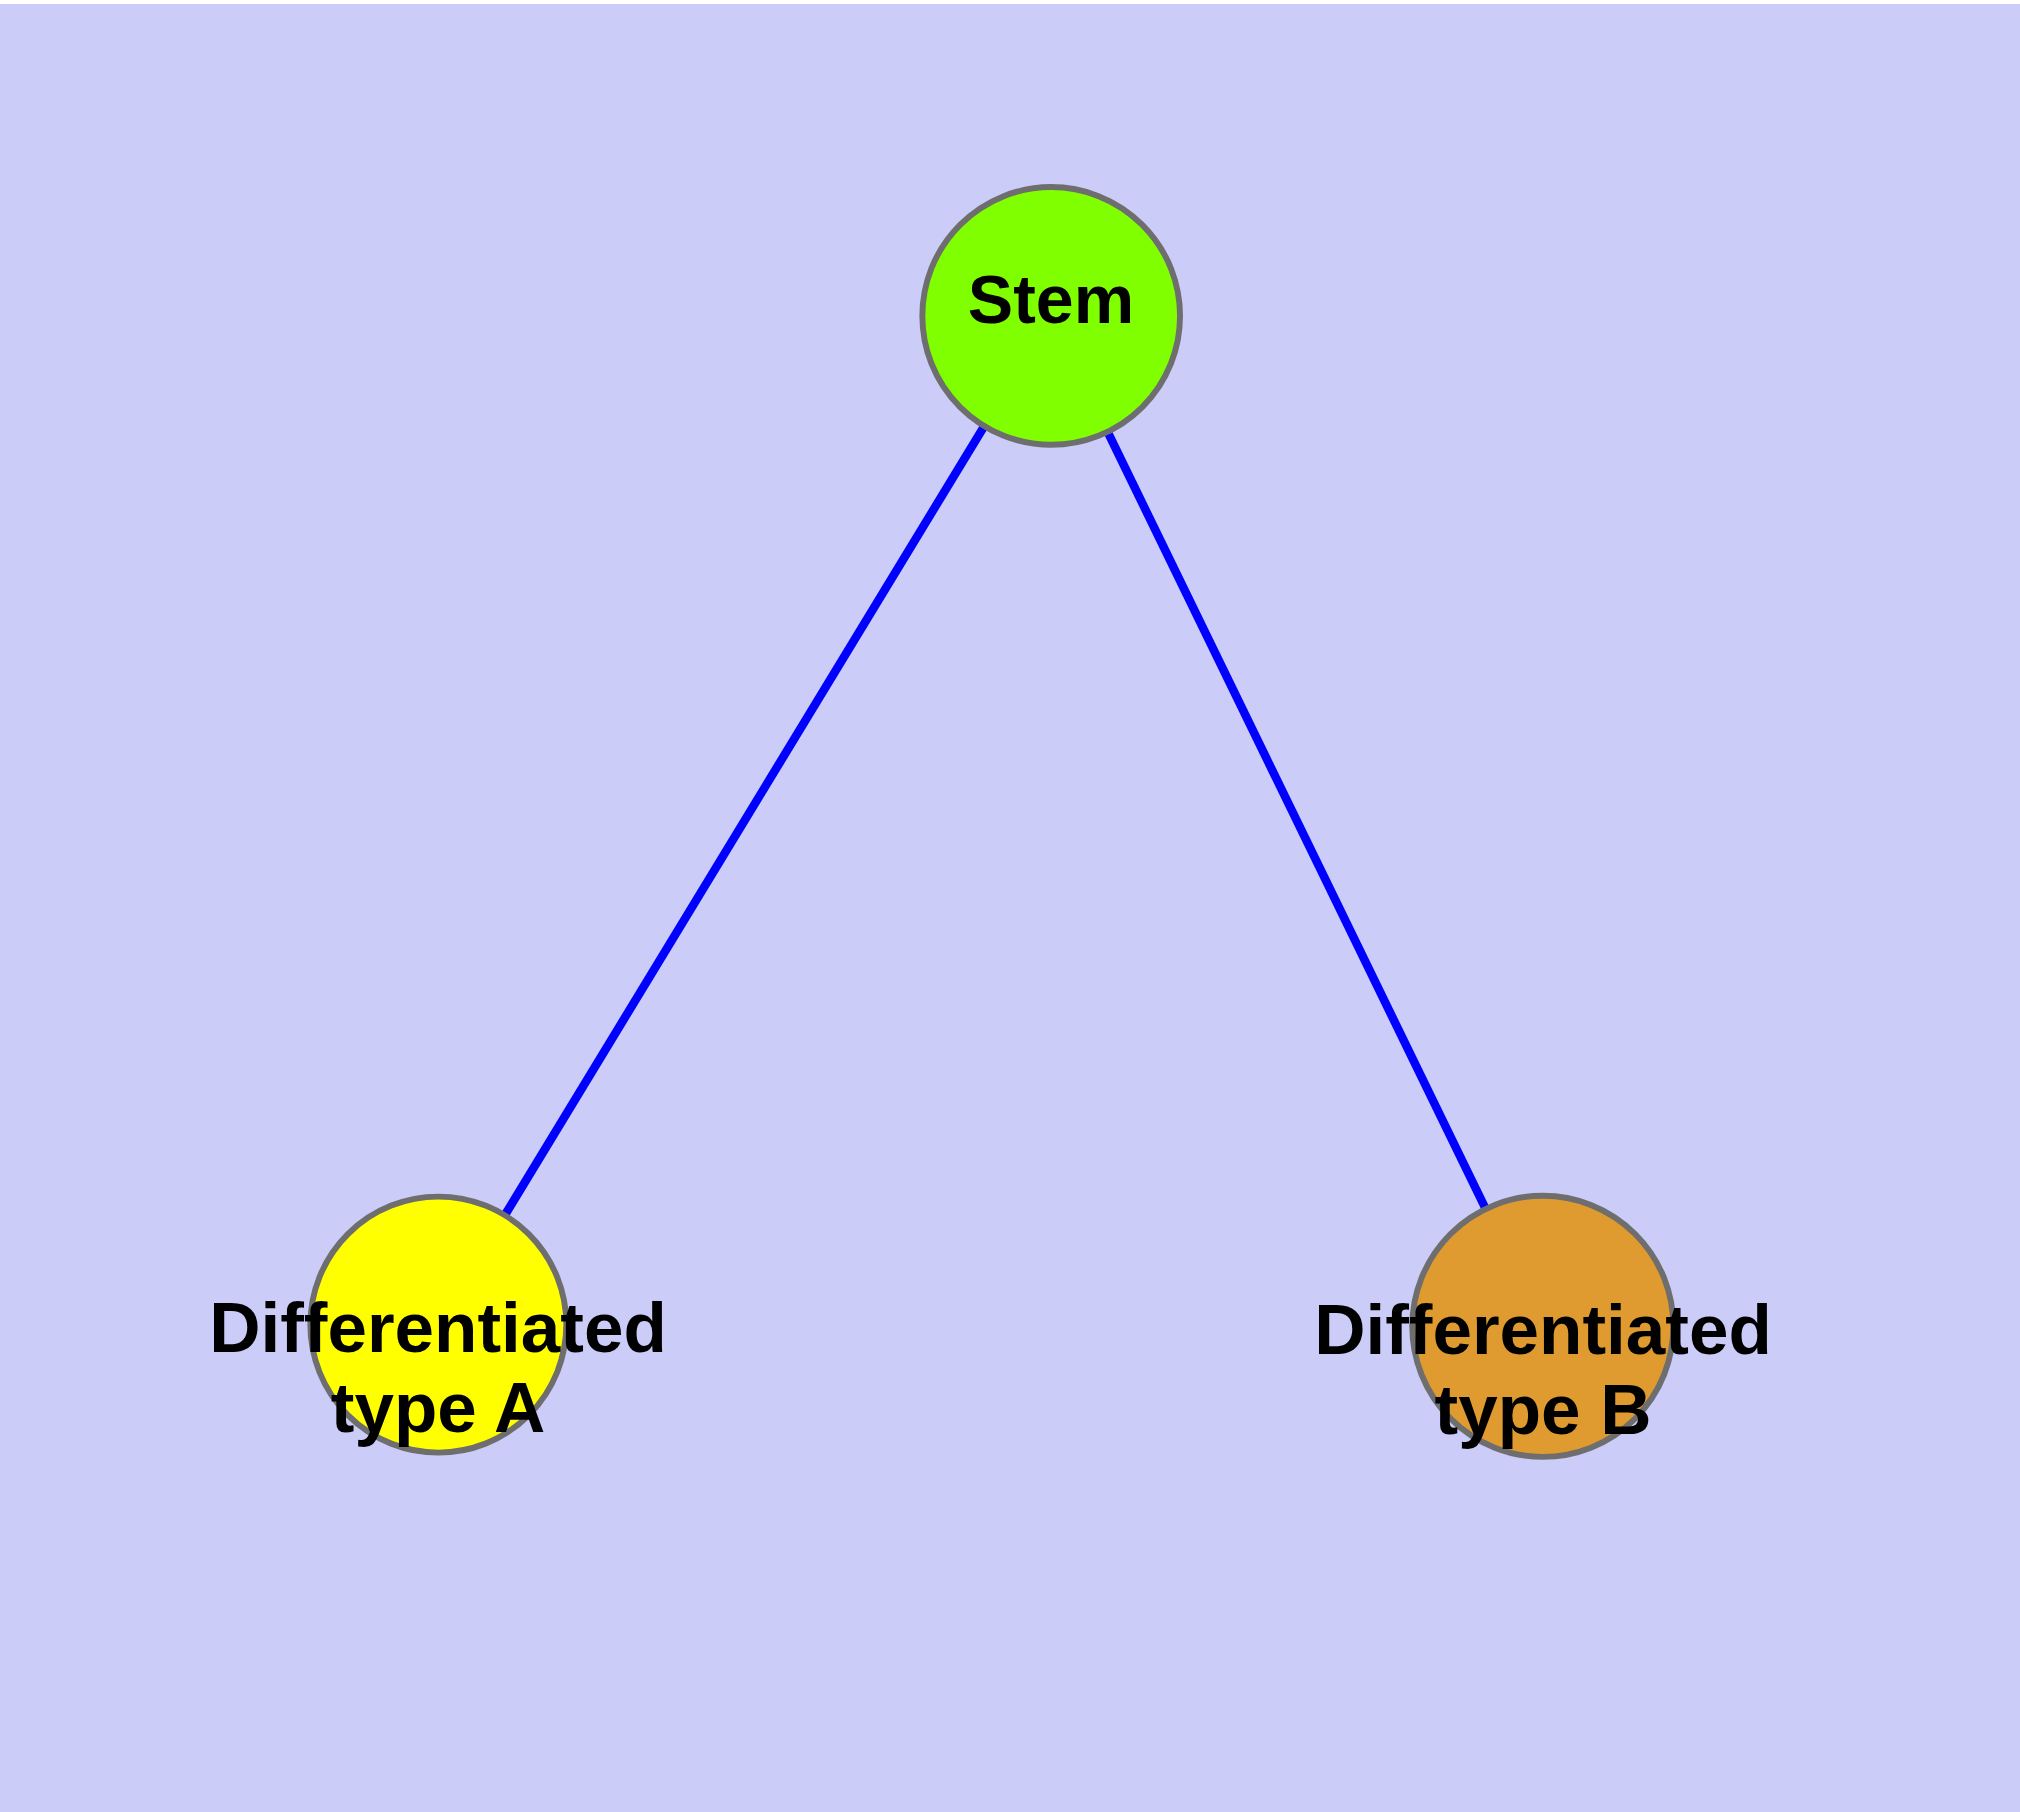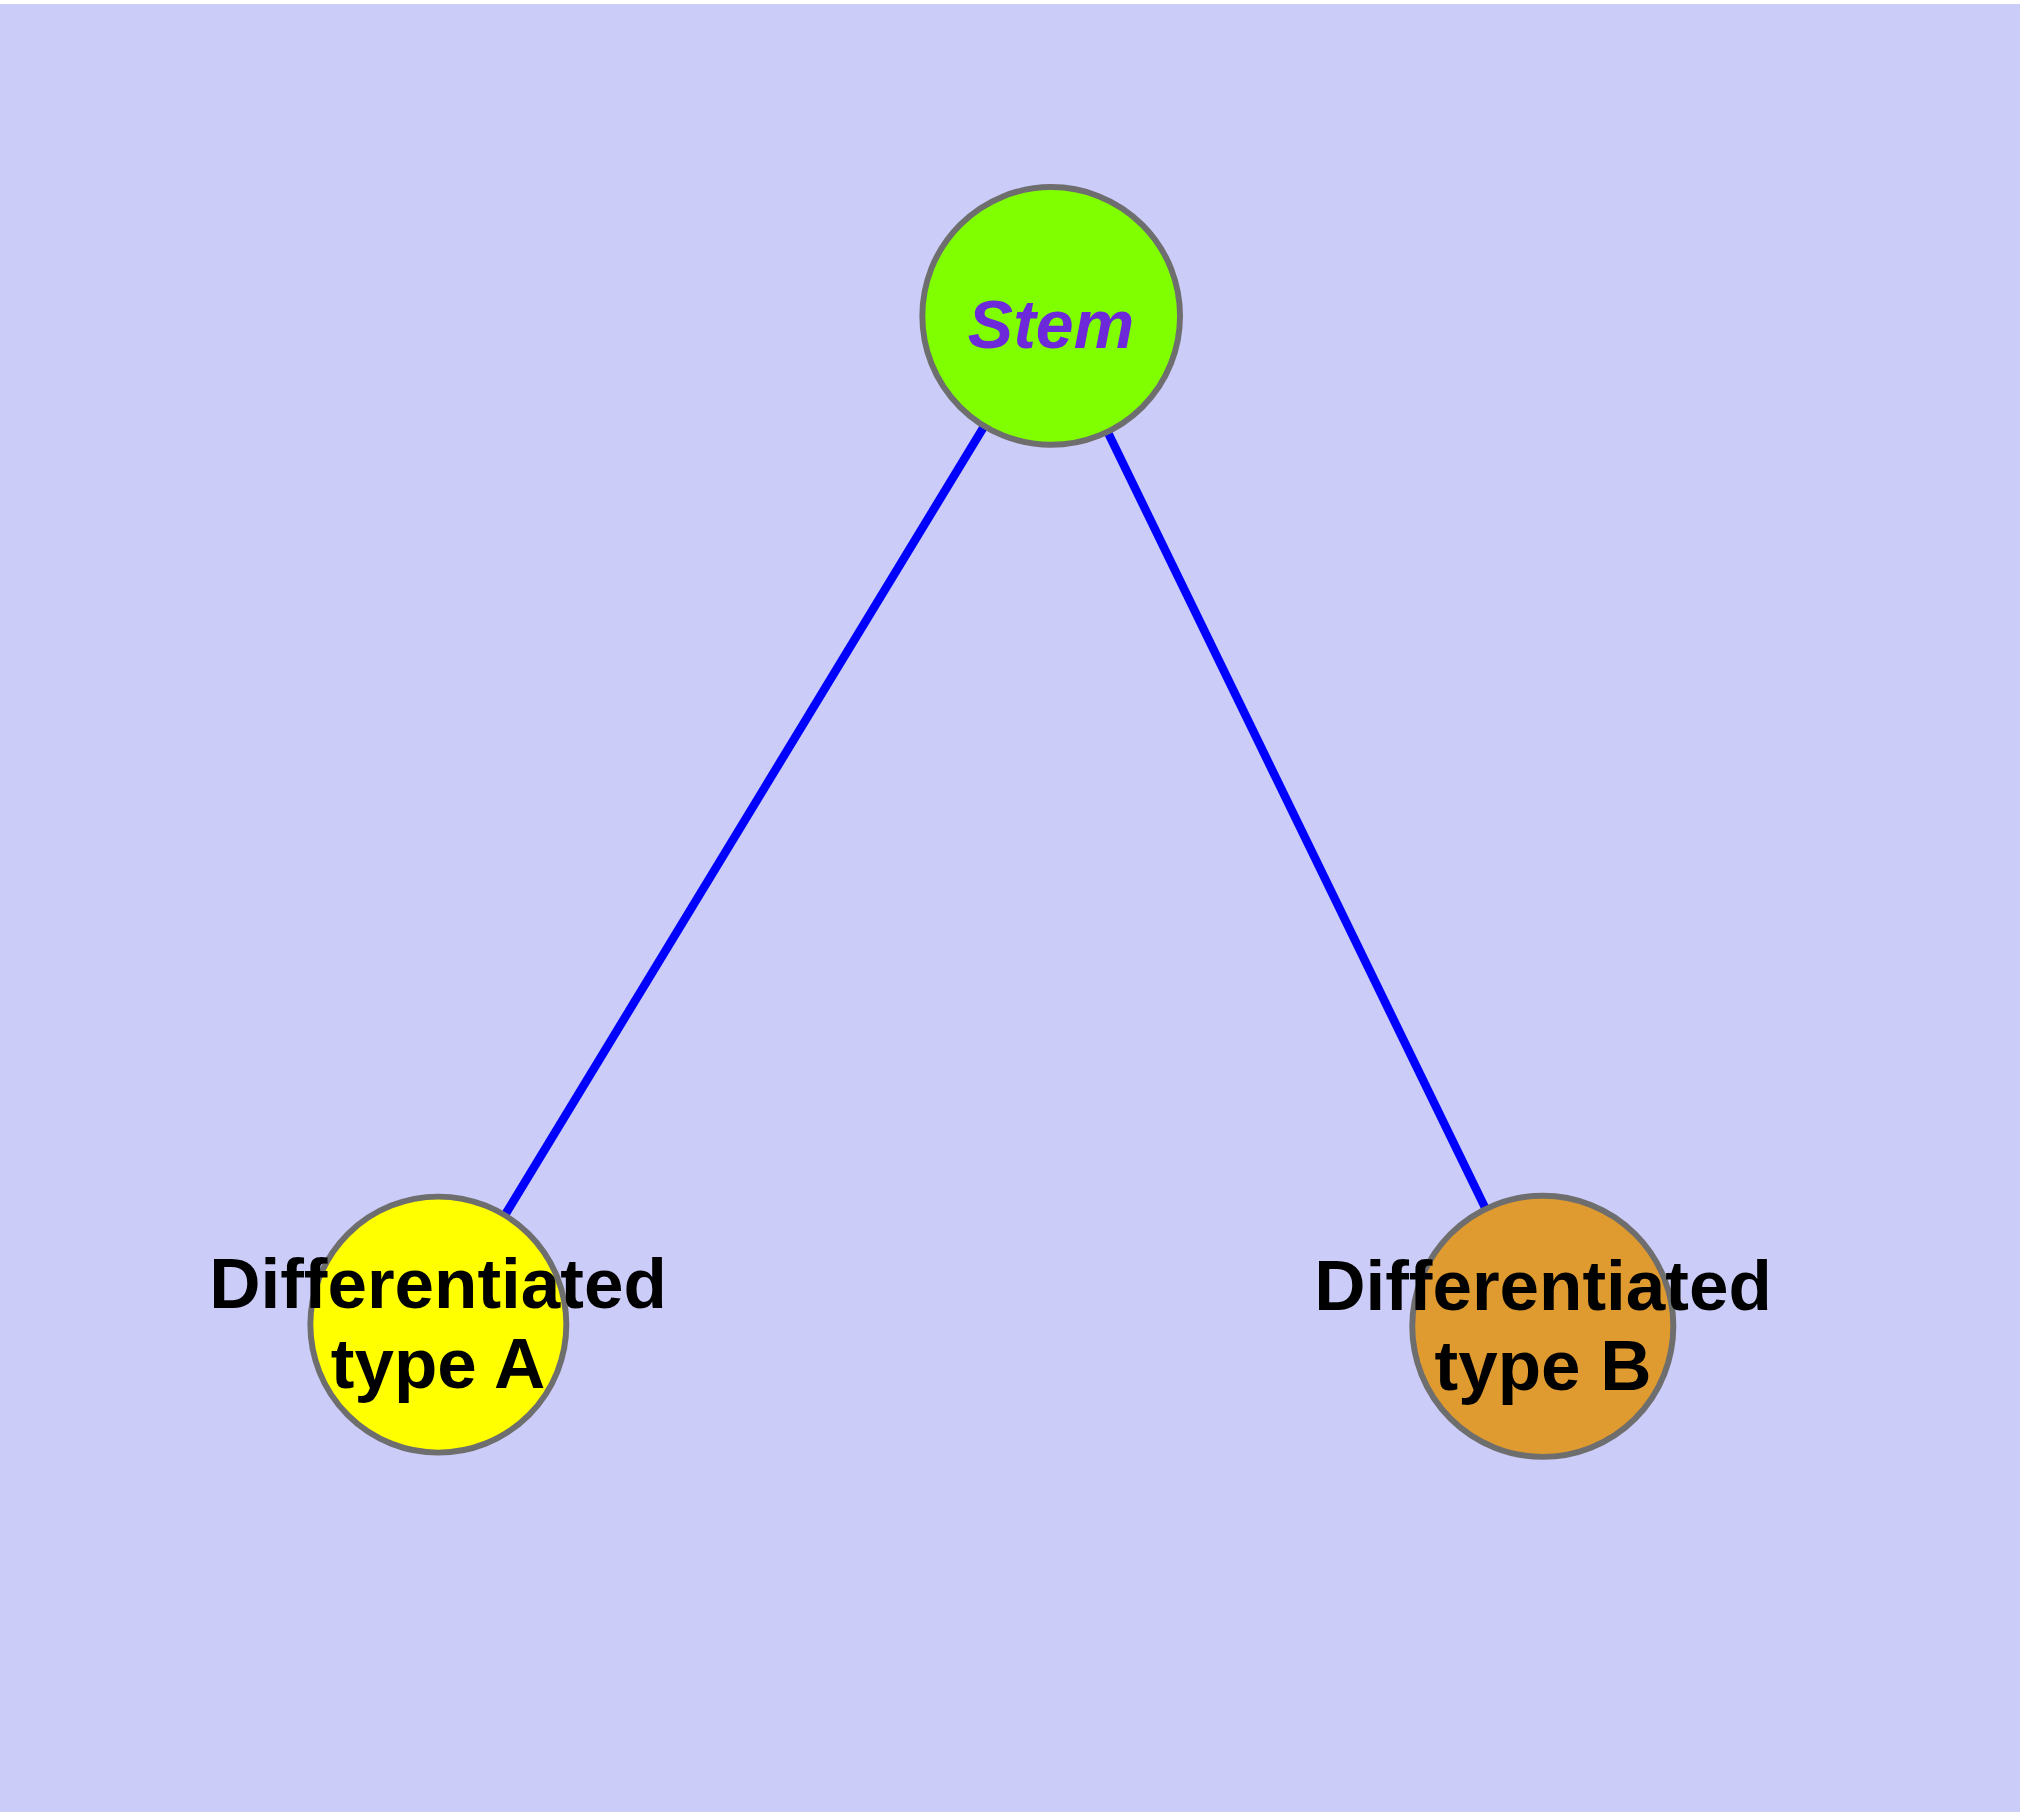--- a/index.html
+++ b/index.html
@@ -51,41 +51,42 @@
     white-space: pre;
     pointer-events: none;
     transform: translate(-50%, -50%);
   }
   #label-stem {
     font-size: 68px;
   }
   #label-type-a,
   #label-type-b {
     font-size: 71px;
+    margin-top: 44px;
   }
 </style>
 </head>
 <body>
 
 <div id="canvas">
   <div id="plot-area">
 
     <svg id="graph-svg" viewBox="0 0 2384 2133" xmlns="http://www.w3.org/2000/svg">
       <g id="edges-group">
           <line x1="1164.19088973693" y1="492.7757139876254" x2="592.289869781816" y2="1434.078914190372" class="edge-line" stroke="#0000ff"></line>
           <line x1="1303.879622847323" y1="499.2836386793258" x2="1755.2453138260014" y2="1426.9179553113684" class="edge-line" stroke="#0000ff"></line>
         </g>
       <g id="nodes-group">
           <circle cx="1240" cy="368" r="152" class="node-circle" fill="#80ff00" stroke="#6e6e6e"></circle>
           <circle cx="517" cy="1558" r="151" class="node-circle" fill="#ffff00" stroke="#6e6e6e"></circle>
           <circle cx="1820" cy="1560" r="154" class="node-circle" fill="#e09b30" stroke="#6e6e6e"></circle>
         </g>
     </svg>
 
-    <div class="node-label" id="label-stem" style="left: 1051px; top: 320px; color: #6d28d9; font-style: italic;">Stem</div>
+    <div class="node-label" id="label-stem" style="left: 1051px; top: 295px; color: #000000;">Stem</div>
     <div class="node-label" id="label-type-a" style="left: 438px; top: 1320px; color: rgb(0, 0, 0);">Differentiated
 type A</div>
     <div class="node-label" id="label-type-b" style="left: 1543px; top: 1322px; color: rgb(0, 0, 0);">Differentiated
 type B</div>
 
   </div>
 </div>
 
 
 </body></html>

